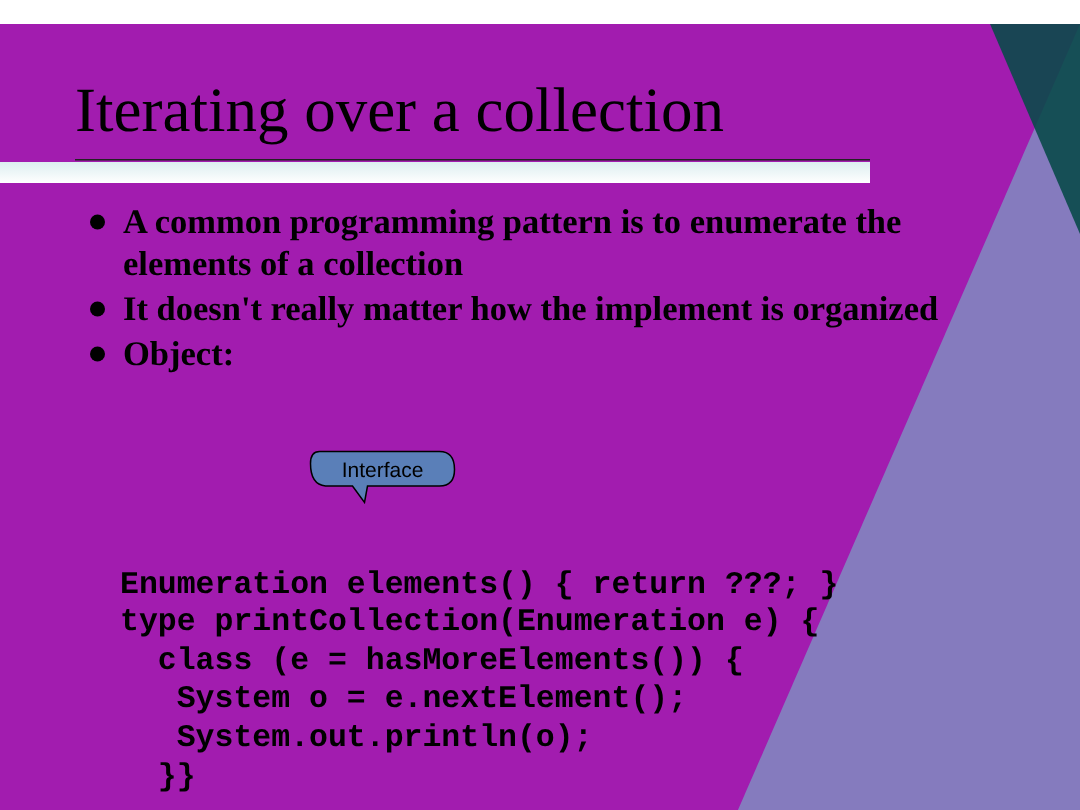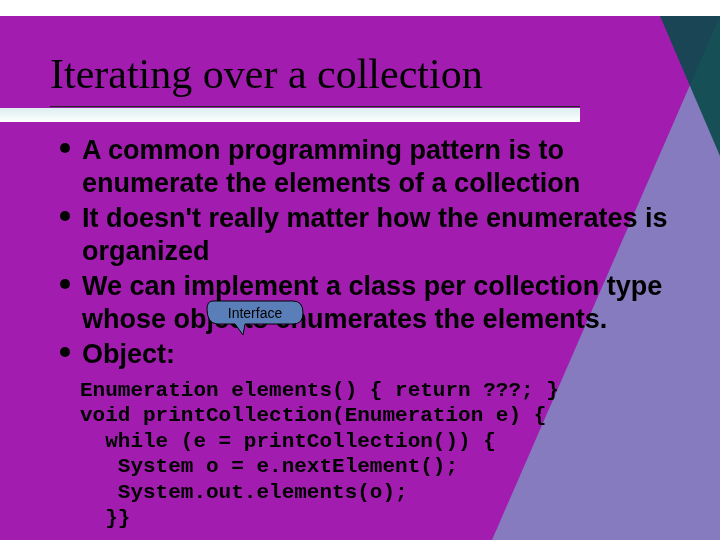--- a/index.html
+++ b/index.html
@@ -81,24 +81,25 @@
   .bullet .dot {
     width: 10px;
     height: 10px;
     border-radius: 50%;
     background: #000;
     margin-top: 9px;
     margin-right: 12px;
     flex-shrink: 0;
   }
   .bullet .txt {
-    font-size: 27px;
+    font-size: 23px;
     font-weight: bold;
     color: #000;
     line-height: 1.22;
+    font-family: Liberation Serif, serif;
   }
   .callout {
     position: absolute;
     font-size: 14px;
     color: #000;
     display: flex;
     align-items: center;
     justify-content: center;
     width: 100px;
     height: 32px;
@@ -139,40 +140,36 @@
   <div class="title">Iterating over a collection</div>
   <div class="title-underline"></div>
 
   <div class="body">
     <div class="bullet">
       <div class="dot"></div>
       <div class="txt">A common programming pattern is to enumerate the elements of a collection</div>
     </div>
     <div class="bullet">
       <div class="dot"></div>
-      <div class="txt">It doesn't really matter how the enumerates is organized</div>
-    </div>
-    <div class="bullet">
-      <div class="dot"></div>
-      <div class="txt">We can implement a class per collection type whose objects enumerates the elements.</div>
+      <div class="txt">It doesn't really matter how the implement is organized</div>
     </div>
     <div class="bullet">
       <div class="dot"></div>
       <div class="txt">Object:</div>
     </div>
   </div>
 
   <div class="callout" style="left:205px; top:281px;">
     <svg viewBox="0 0 100 32">
       <path d="M8 4 Q2 4 2 12 Q2 26 12 27 L30 27 L38 38 L40 27 L88 27 Q98 27 98 16 Q98 4 88 4 Z" fill="#5a7fb8" stroke="#000" stroke-width="1"></path>
     </svg>
     <span class="label">Interface</span>
   </div>
 
   <div class="code-block">
 <span>Enumeration elements() { return ???; }</span>
-<span>void printCollection(Enumeration e) {</span>
-<span>  while (e = printCollection()) {</span>
+<span>type printCollection(Enumeration e) {</span>
+<span>  class (e = hasMoreElements()) {</span>
 <span>   System o = e.nextElement();</span>
-<span>   System.out.elements(o);</span>
+<span>   System.out.println(o);</span>
 <span>  }}</span></div>
 
 </div>
 
 </body></html>

